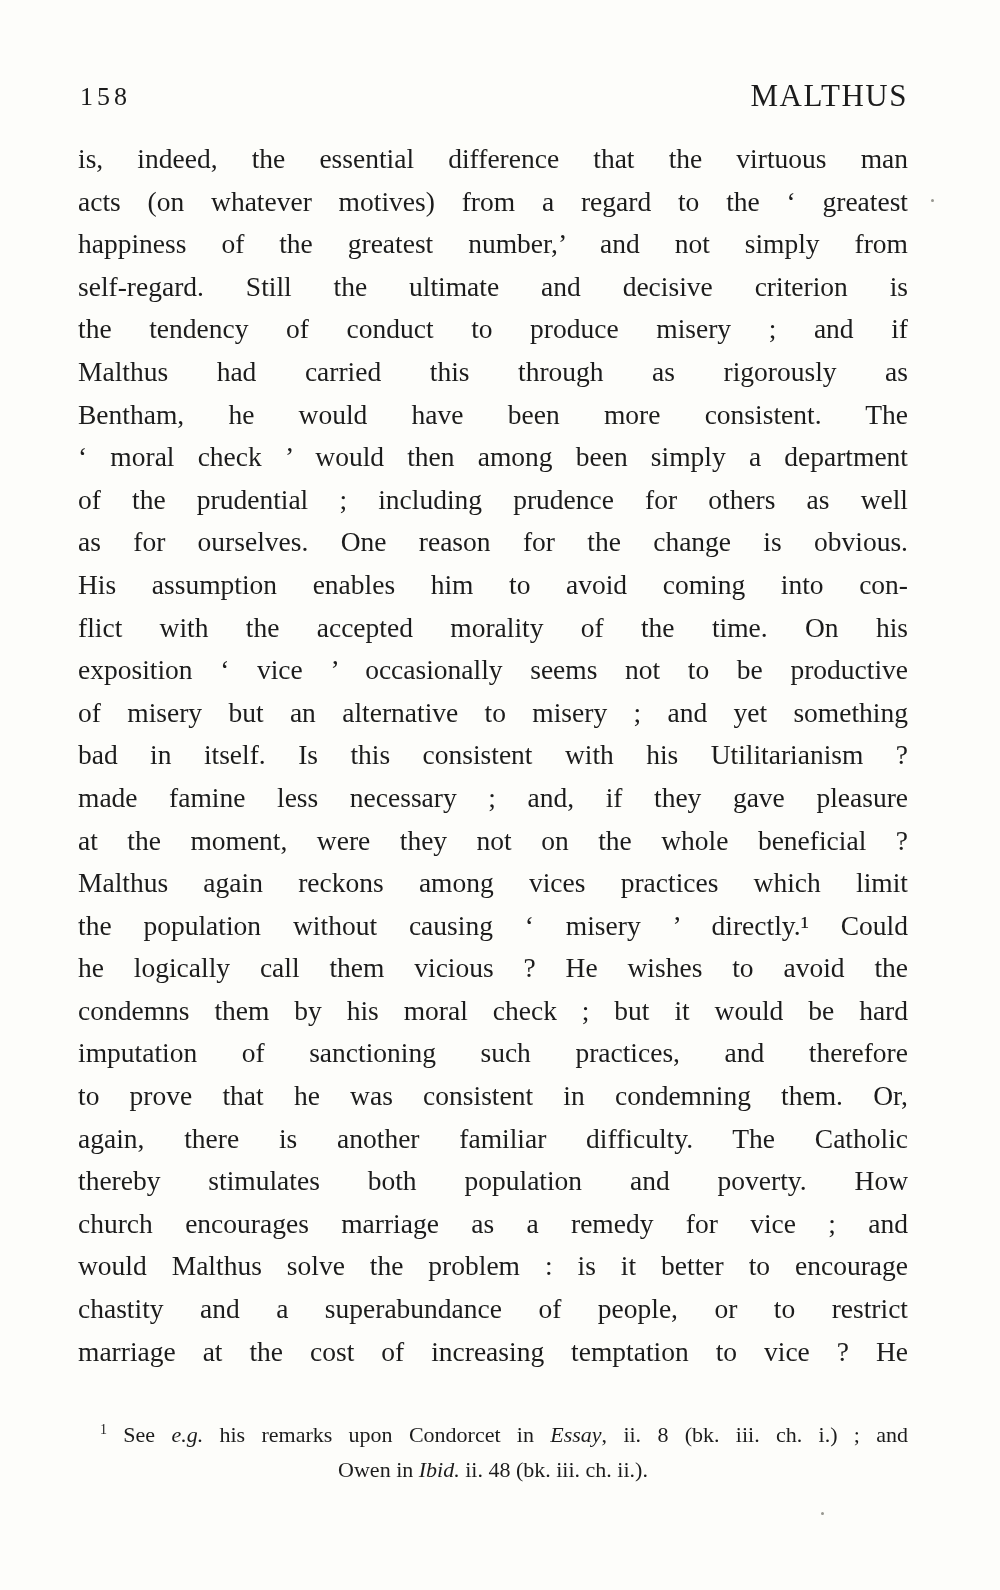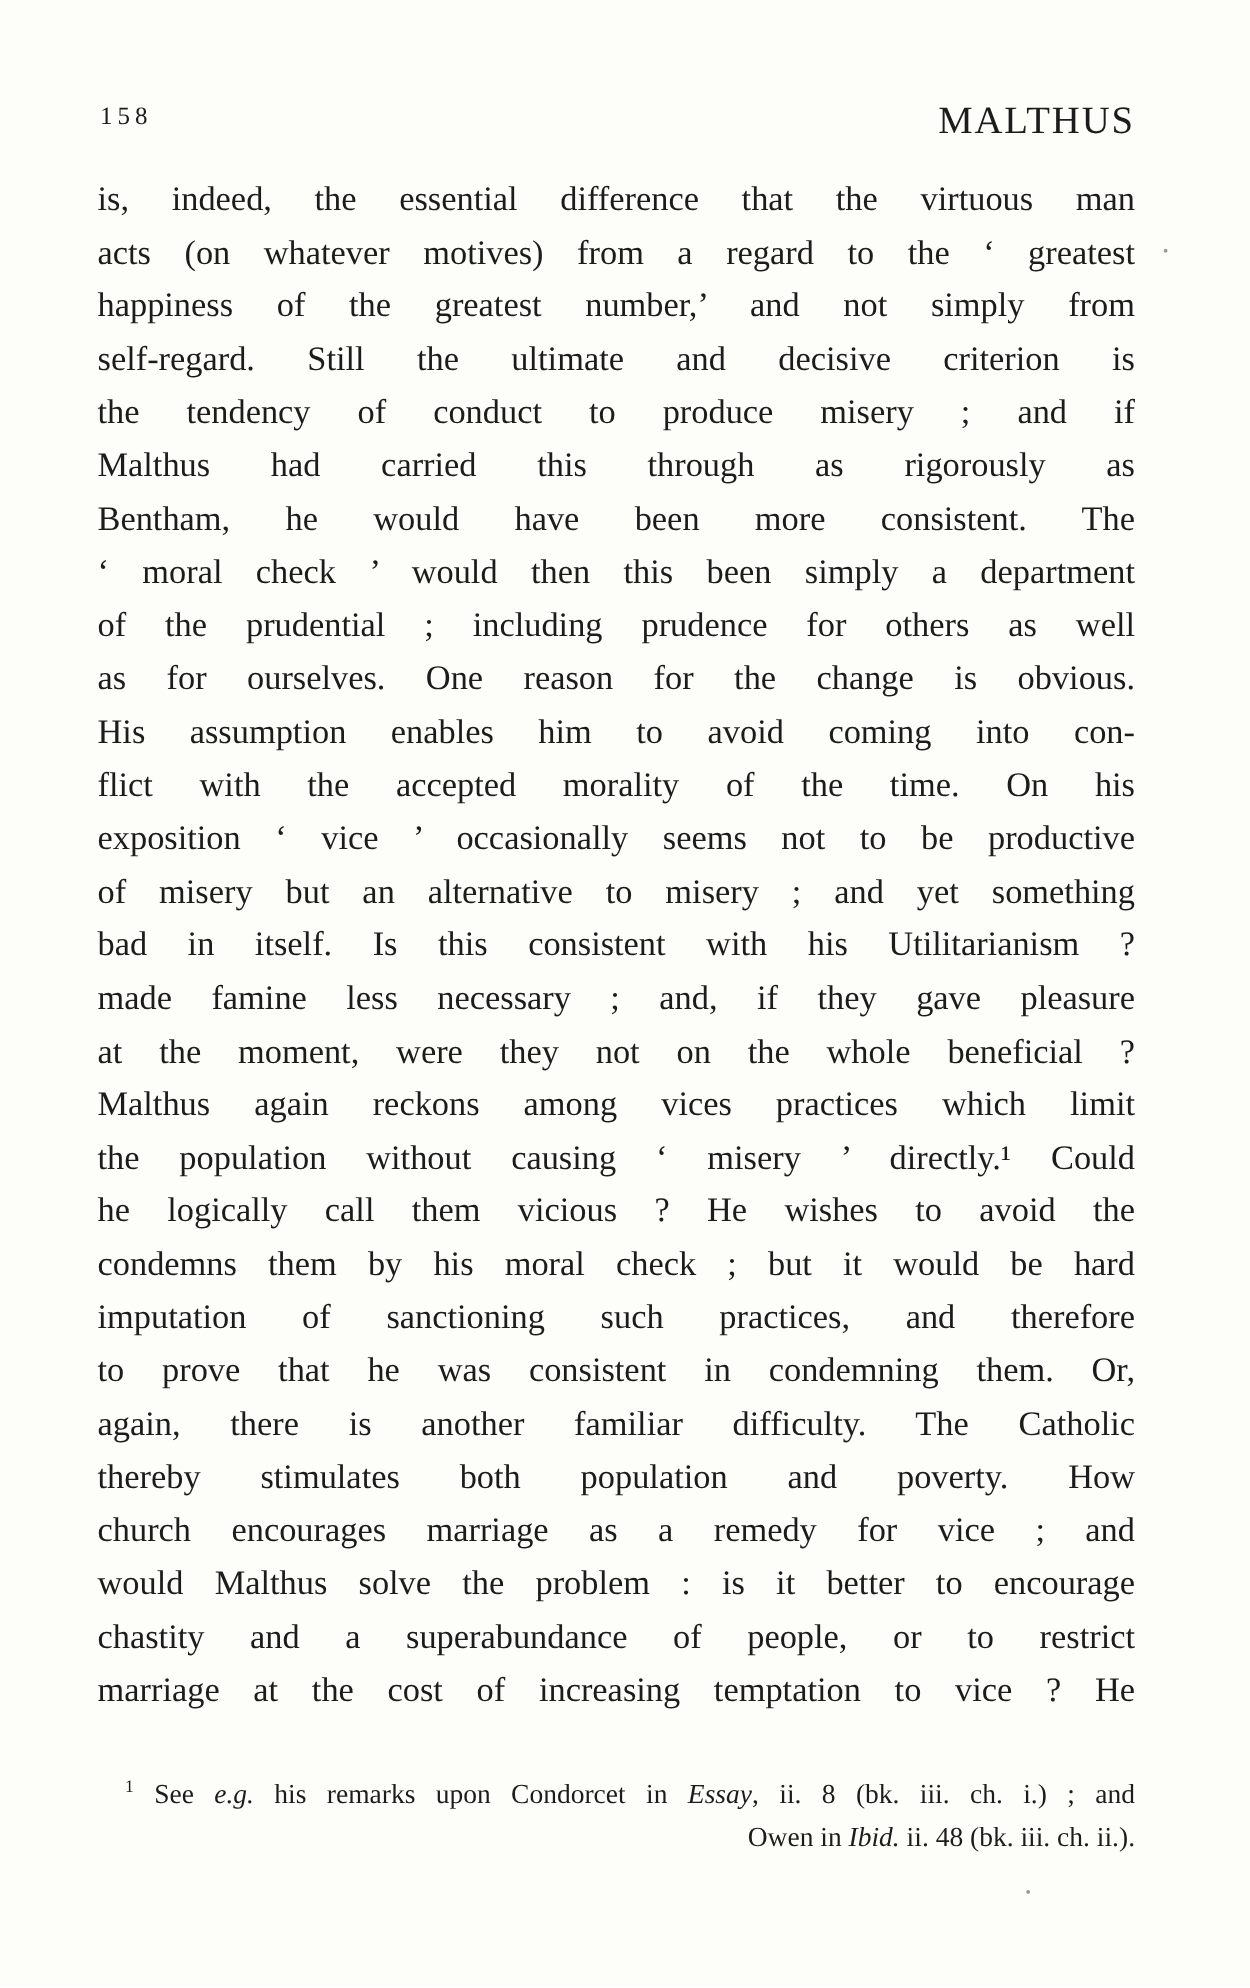--- a/index.html
+++ b/index.html
@@ -21,21 +21,21 @@
   }
   .header {
     position: relative;
     height: 36px;
     margin-bottom: 24px;
   }
   .page-number {
     position: absolute;
     left: 2px;
     top: 4px;
-    font-size: 20px;
+    font-size: 26px;
     letter-spacing: 4px;
     text-align: right;
   }
   .header-title {
     text-align: right;
     font-size: 31px;
     letter-spacing: 1.5px;
   }
   .body-text .line {
     font-size: 27.5px;
@@ -47,21 +47,21 @@
     margin-top: 14px;
     font-size: 22px;
     line-height: 35px;
   }
   .fn-line1 {
     text-indent: 22px;
     text-align: justify;
     text-align-last: justify;
     margin-top: 44px;
   }
-  .fn-line2 { text-align: right; }
+  .fn-line2 { text-align: center; }
   .fn-marker {
     font-size: 14px;
     vertical-align: super;
     line-height: 0;
   }
   .italic { font-style: italic; }
   .speck {
     position: absolute;
     background: #6b6b63;
     border-radius: 50%;
@@ -83,21 +83,21 @@
     </div>
 
     <div class="body-text">
         <div class="line">is, indeed, the essential difference that the virtuous man</div>
         <div class="line">acts (on whatever motives) from a regard to the ‘ greatest</div>
         <div class="line">happiness of the greatest number,’ and not simply from</div>
         <div class="line">self-regard. Still the ultimate and decisive criterion is</div>
         <div class="line">the tendency of conduct to produce misery ; and if</div>
         <div class="line">Malthus had carried this through as rigorously as</div>
         <div class="line">Bentham, he would have been more consistent. The</div>
-        <div class="line">‘ moral check ’ would then this been simply a department</div>
+        <div class="line">‘ moral check ’ would then among been simply a department</div>
         <div class="line">of the prudential ; including prudence for others as well</div>
         <div class="line">as for ourselves. One reason for the change is obvious.</div>
         <div class="line">His assumption enables him to avoid coming into con-</div>
         <div class="line">flict with the accepted morality of the time. On his</div>
         <div class="line">exposition ‘ vice ’ occasionally seems not to be productive</div>
         <div class="line">of misery but an alternative to misery ; and yet something</div>
         <div class="line">bad in itself. Is this consistent with his Utilitarianism ?</div>
         <div class="line">made famine less necessary ; and, if they gave pleasure</div>
         <div class="line">at the moment, were they not on the whole beneficial ?</div>
         <div class="line">Malthus again reckons among vices practices which limit</div>

